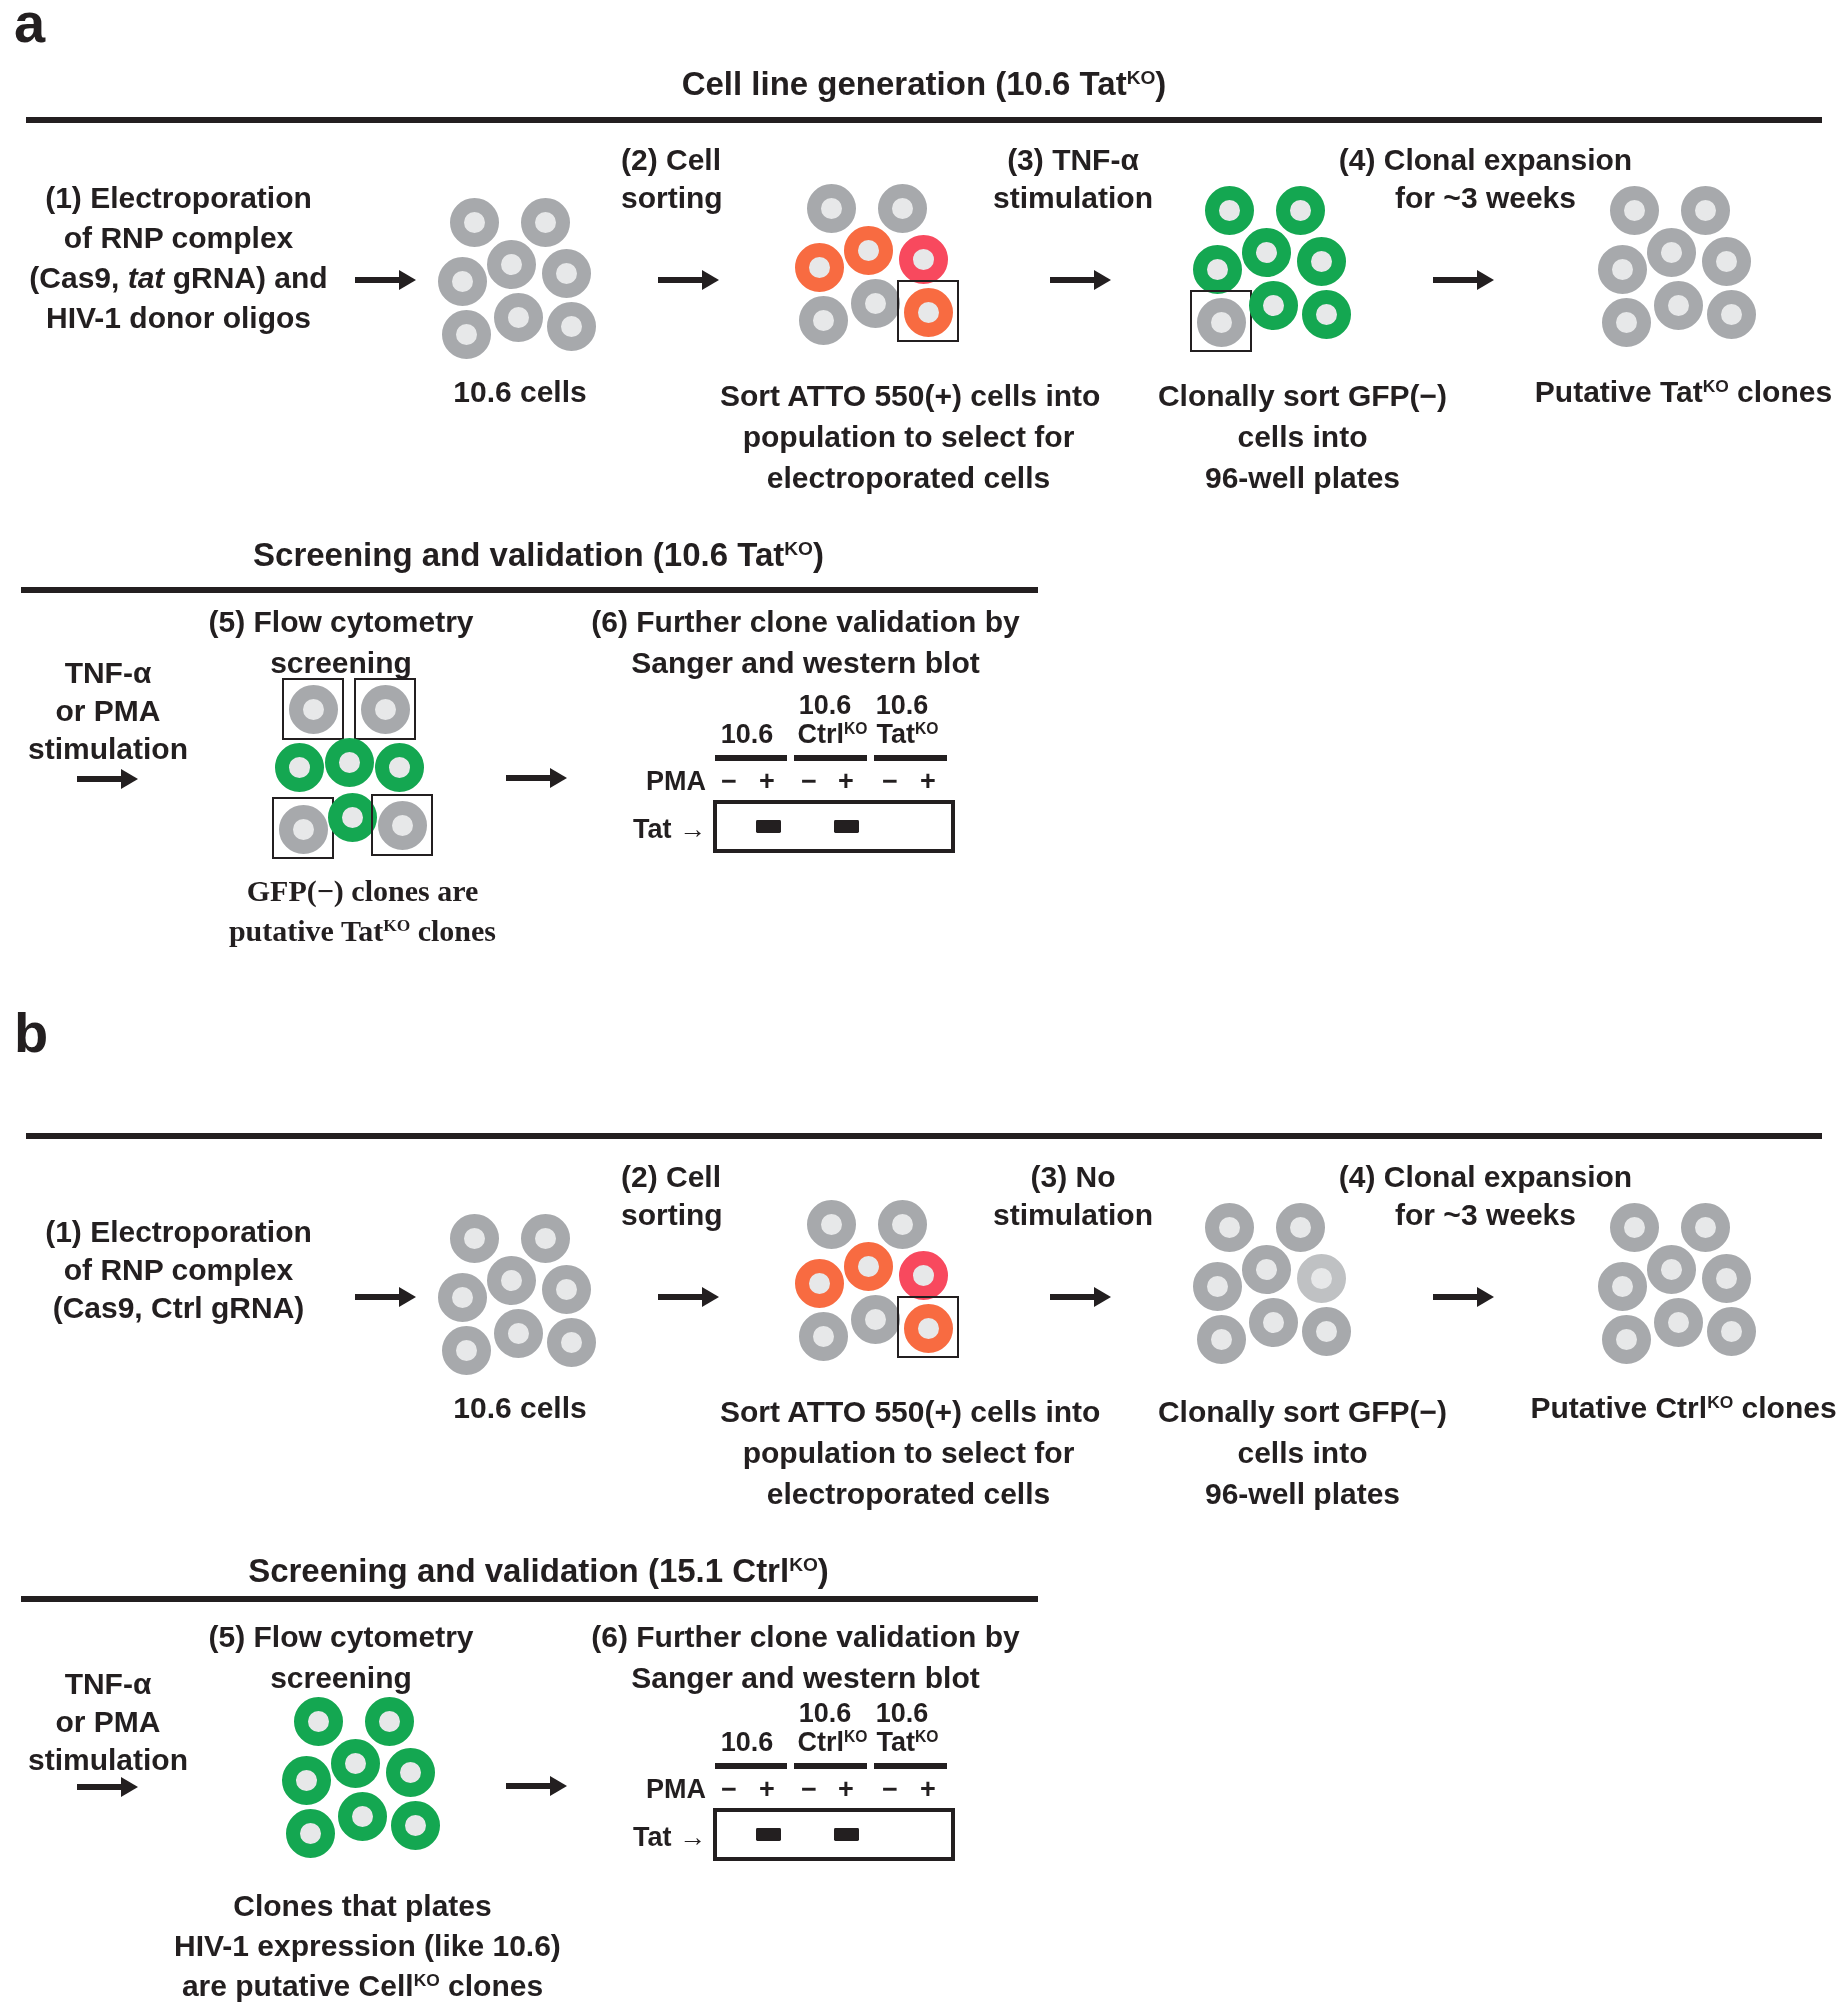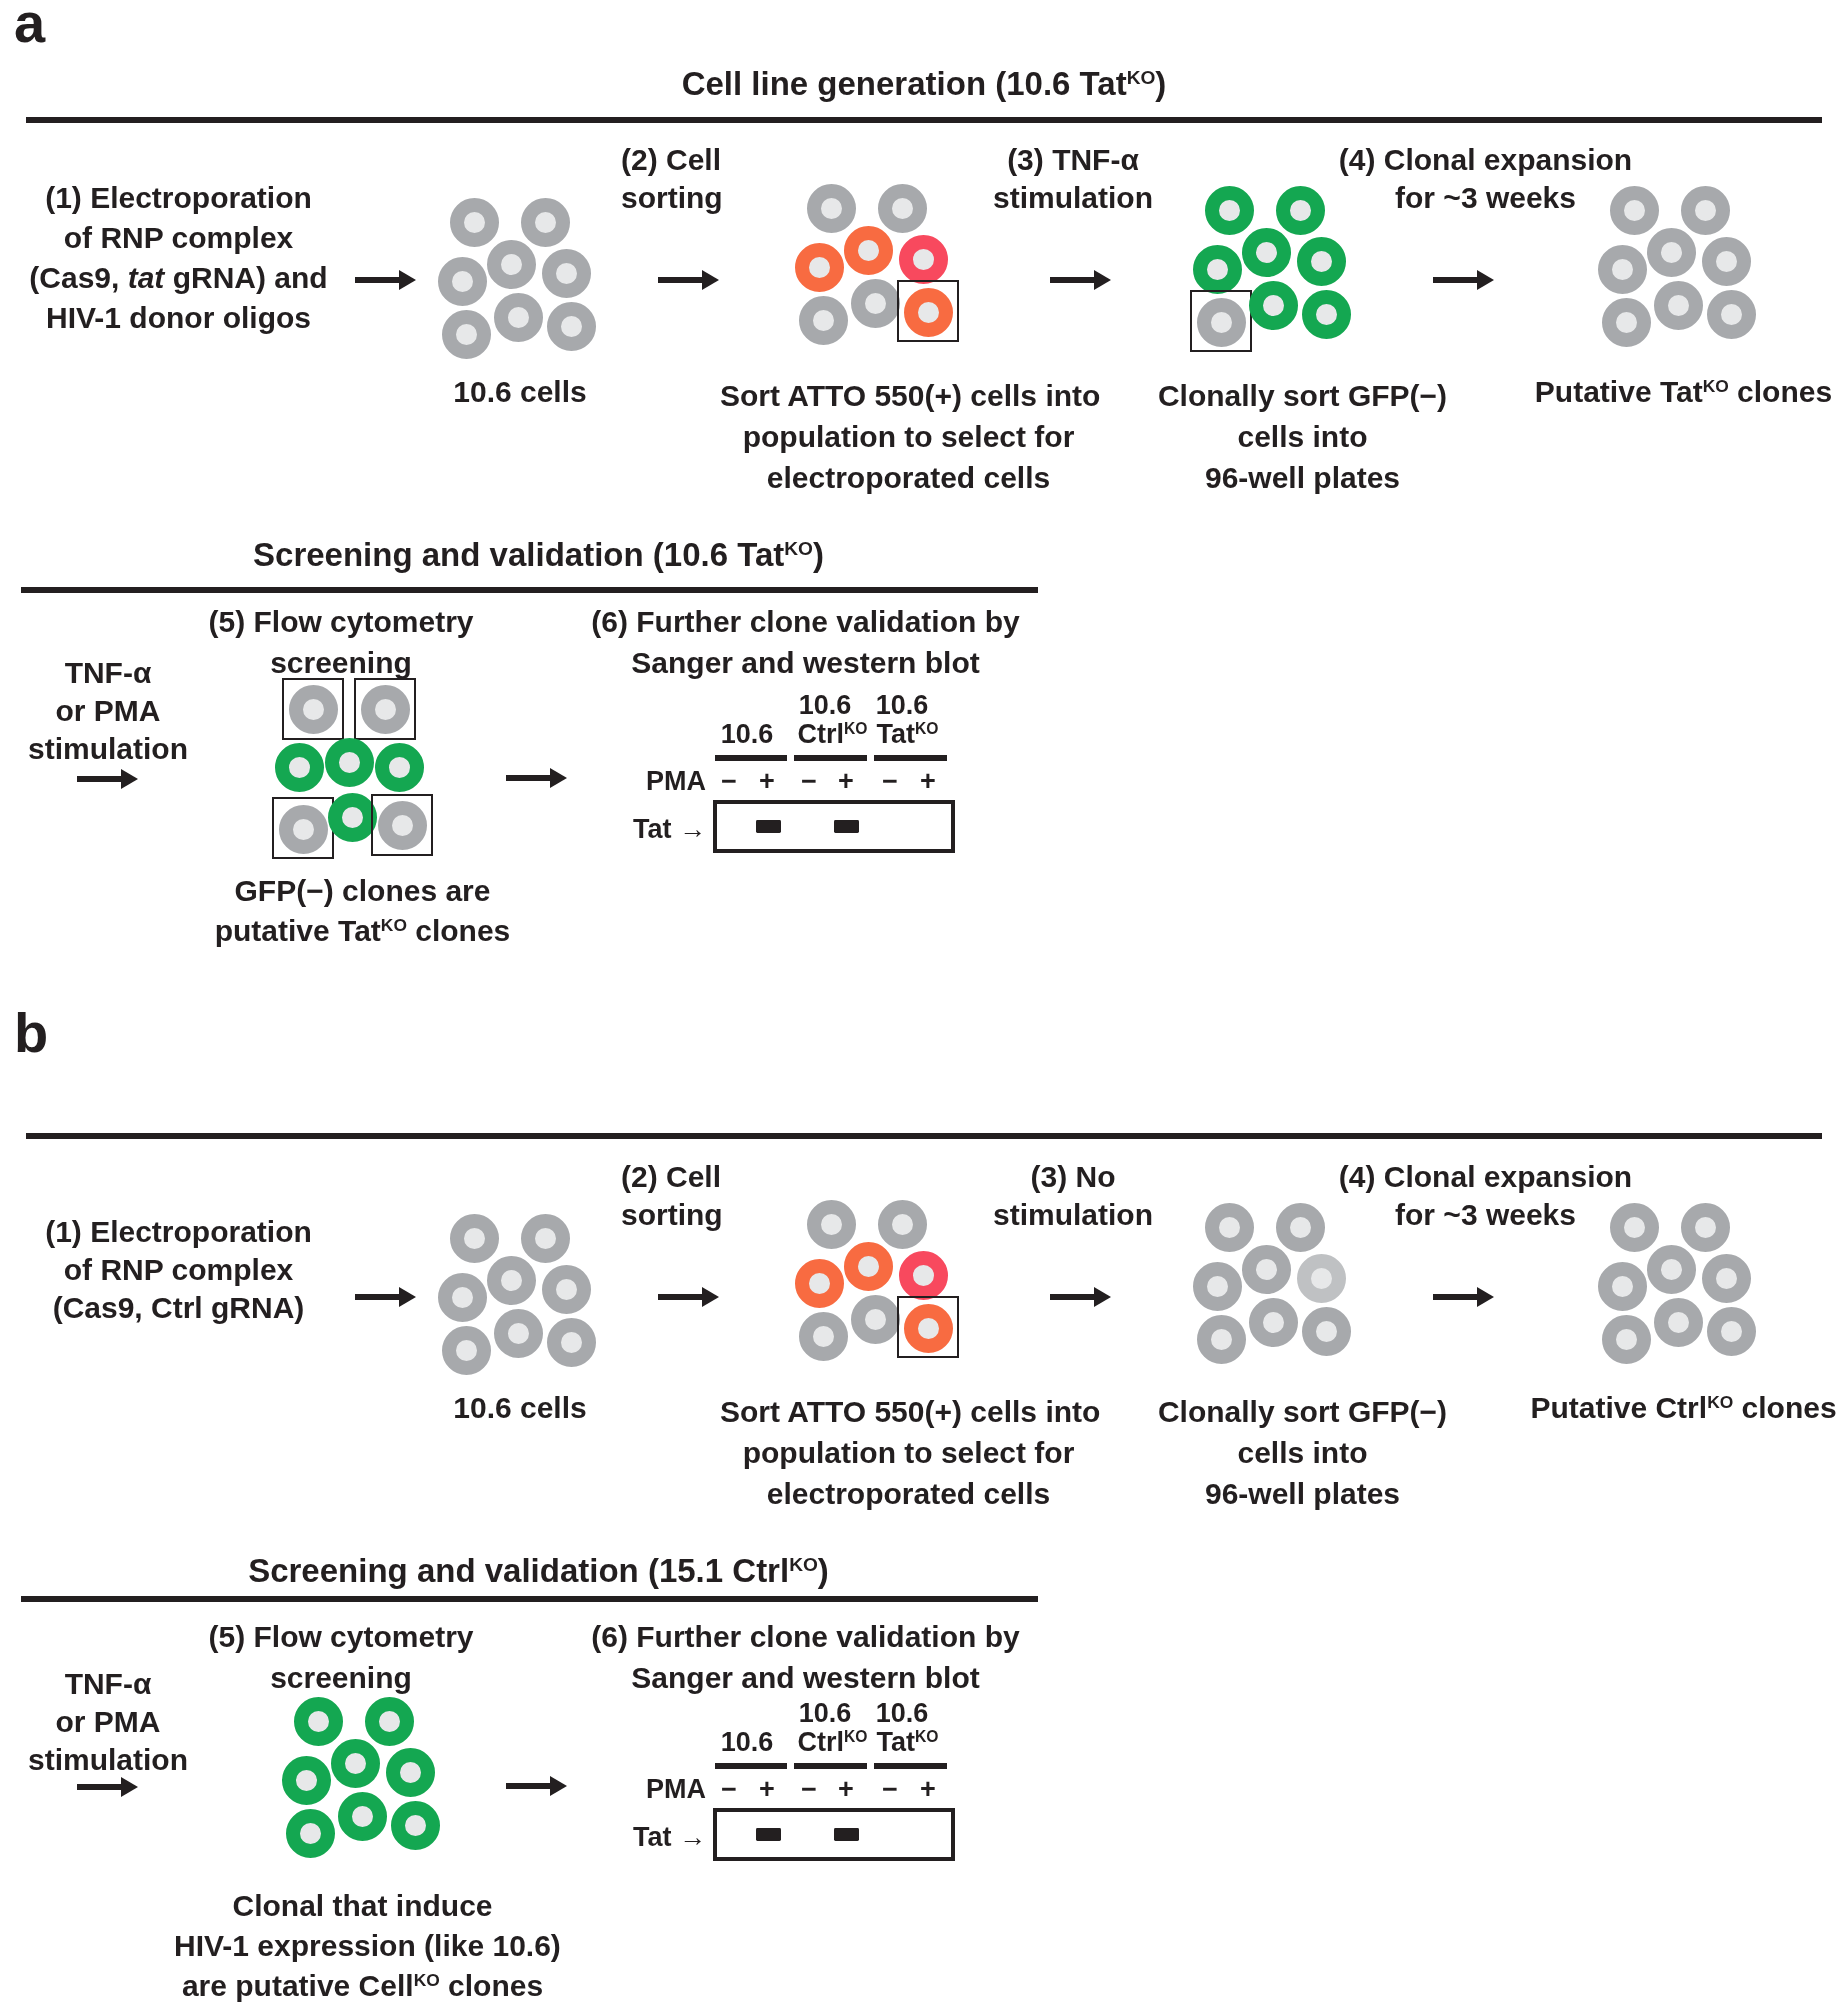--- a/index.html
+++ b/index.html
@@ -157,21 +157,21 @@
       <div class="cell gray" style="left: 86px; top: 0px;"></div>
       <div class="cell green" style="left: 50px; top: 53px;"></div>
       <div class="cell green" style="left: 0px; top: 58px;"></div>
       <div class="cell green" style="left: 100px; top: 58px;"></div>
       <div class="cellbox" style="left: -3.3px; top: 112px;"></div>
       <div class="cell gray" style="left: 3.8px; top: 120px;"></div>
       <div class="cell green" style="left: 53px; top: 108px;"></div>
       <div class="cellbox" style="left: 96px; top: 109px;"></div>
       <div class="cell gray" style="left: 103px; top: 116px;"></div>
     </div>
-  <div class="t f64 c lh84" style="left:174px;top:871px;width:377px;">
+  <div class="t f64 c lh84" style="left:174px;top:871px;width:377px;font-family:Liberation Serif, serif;">
     <div class="ln">GFP(−) clones are</div>
     <div class="ln"><span>putative Tat</span><sup>KO</sup><span> clones</span></div>
   </div>
 
   <div class="arrow" style="left:506px;top:775px;"></div>
 
   <div class="blot" style="left:631px;top:687px;">
     <div class="t f58 c ln" style="left:166px;top:3.8px;width:56px;">10.6</div>
     <div class="t f58 c ln" style="left:243px;top:3.8px;width:56px;">10.6</div>
     <div class="t f58 c ln" style="left:88px;top:33px;width:56px;">10.6</div>
@@ -299,21 +299,21 @@
       <div class="cell green" style="left: 11.8px; top: 0px;"></div>
       <div class="cell green" style="left: 83px; top: 0px;"></div>
       <div class="cell green" style="left: 49px; top: 42px;"></div>
       <div class="cell green" style="left: 0px; top: 59px;"></div>
       <div class="cell green" style="left: 104px; top: 51px;"></div>
       <div class="cell green" style="left: 3.8px; top: 112px;"></div>
       <div class="cell green" style="left: 56px; top: 95px;"></div>
       <div class="cell green" style="left: 109px; top: 104px;"></div>
     </div>
   <div class="t f64 c lh84" style="left:174px;top:1886px;width:377px;">
-    <div class="ln">Clonal that induce</div>
+    <div class="ln">Clones that plates</div>
     <div class="ln">HIV-1 expression (like 10.6)</div>
     <div class="ln"><span>are putative Cell</span><sup>KO</sup><span> clones</span></div>
   </div>
 
   <div class="arrow" style="left:506px;top:1783px;"></div>
 
   <div class="blot" style="left:631px;top:1695px;">
     <div class="t f58 c ln" style="left:166px;top:3.8px;width:56px;">10.6</div>
     <div class="t f58 c ln" style="left:243px;top:3.8px;width:56px;">10.6</div>
     <div class="t f58 c ln" style="left:88px;top:33px;width:56px;">10.6</div>

